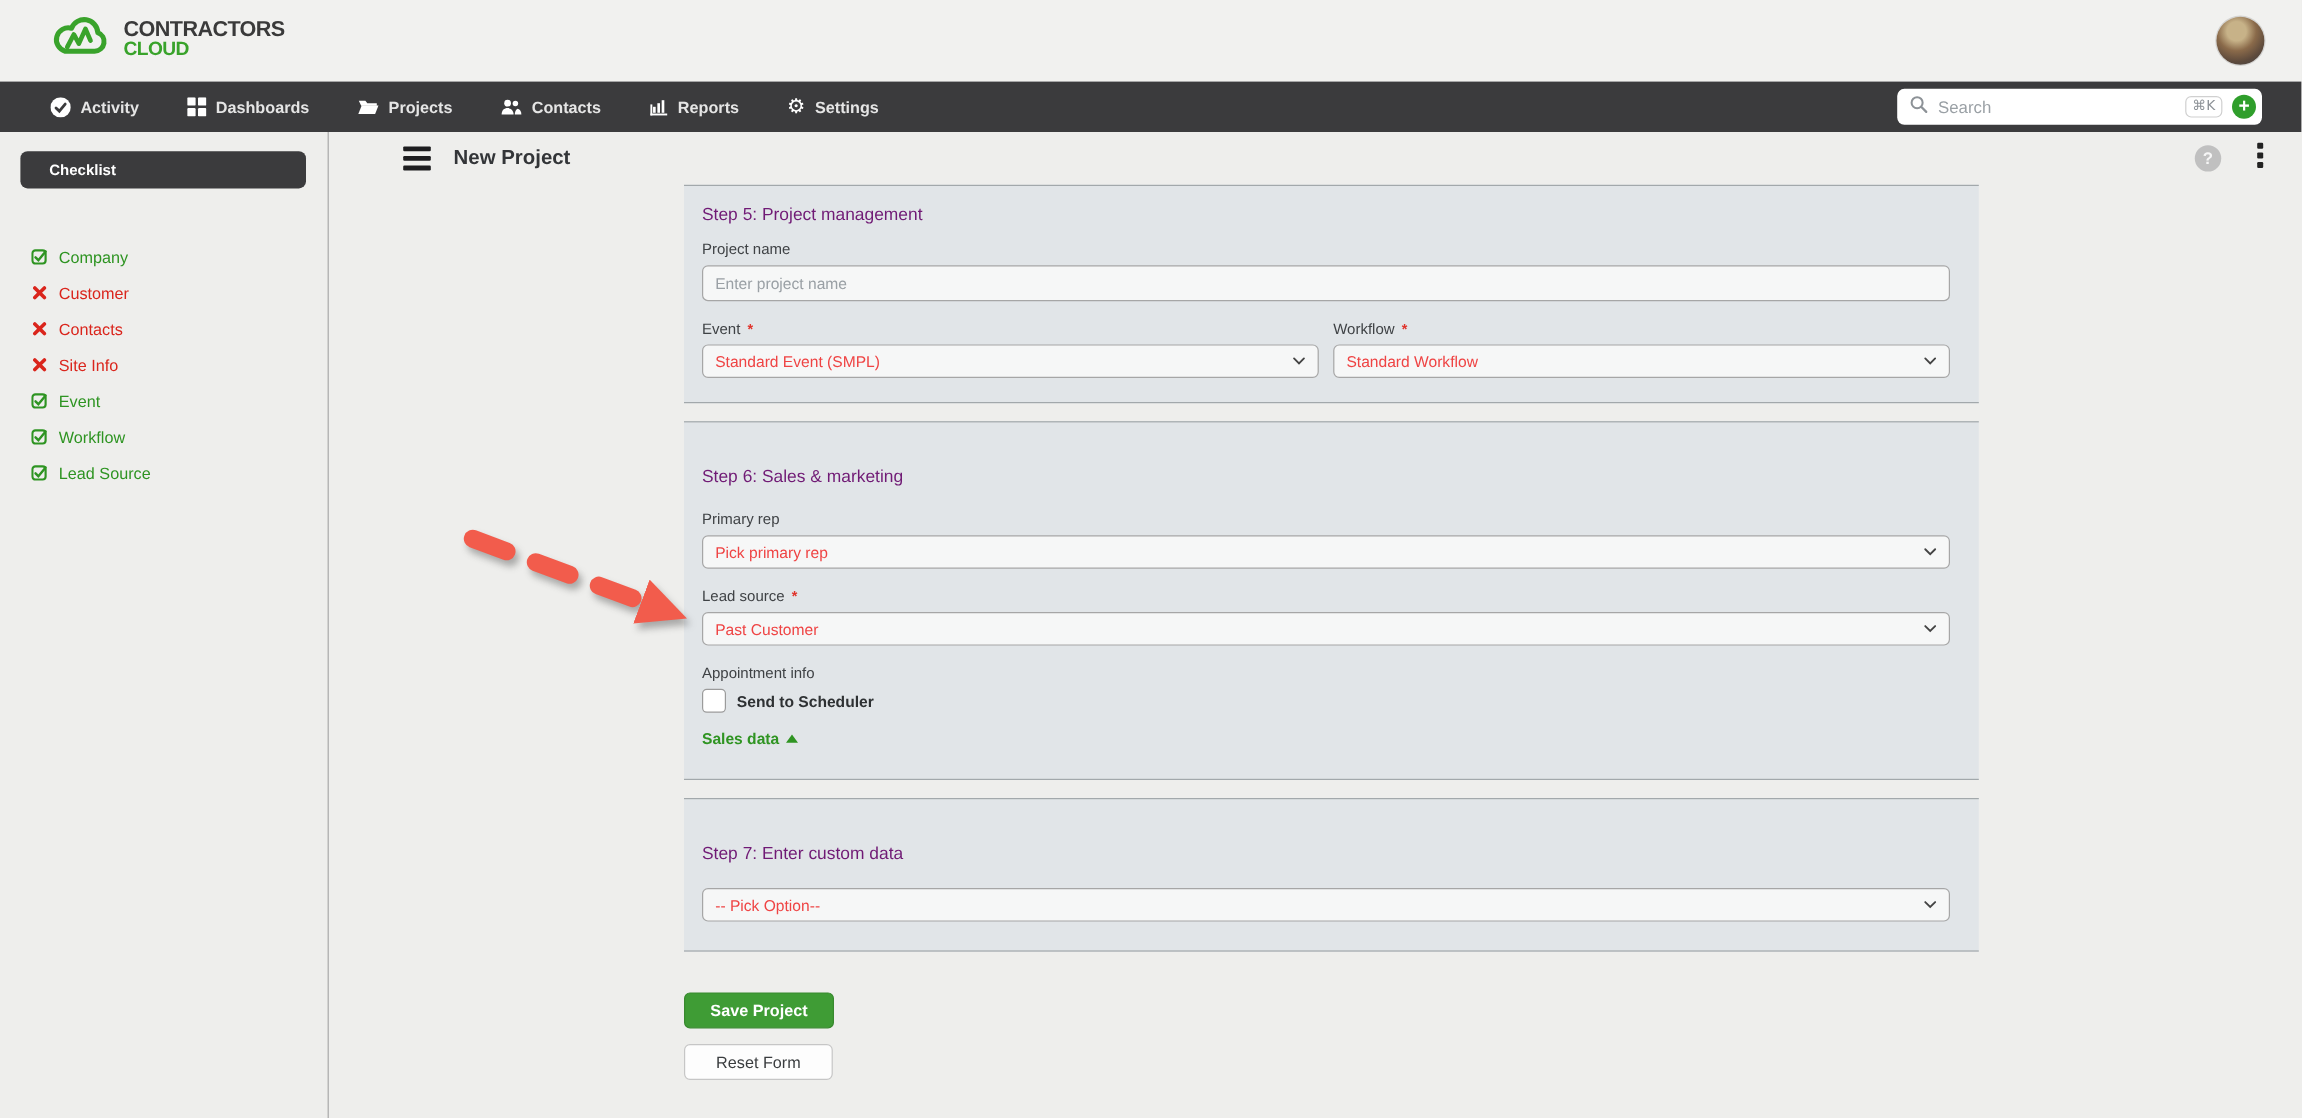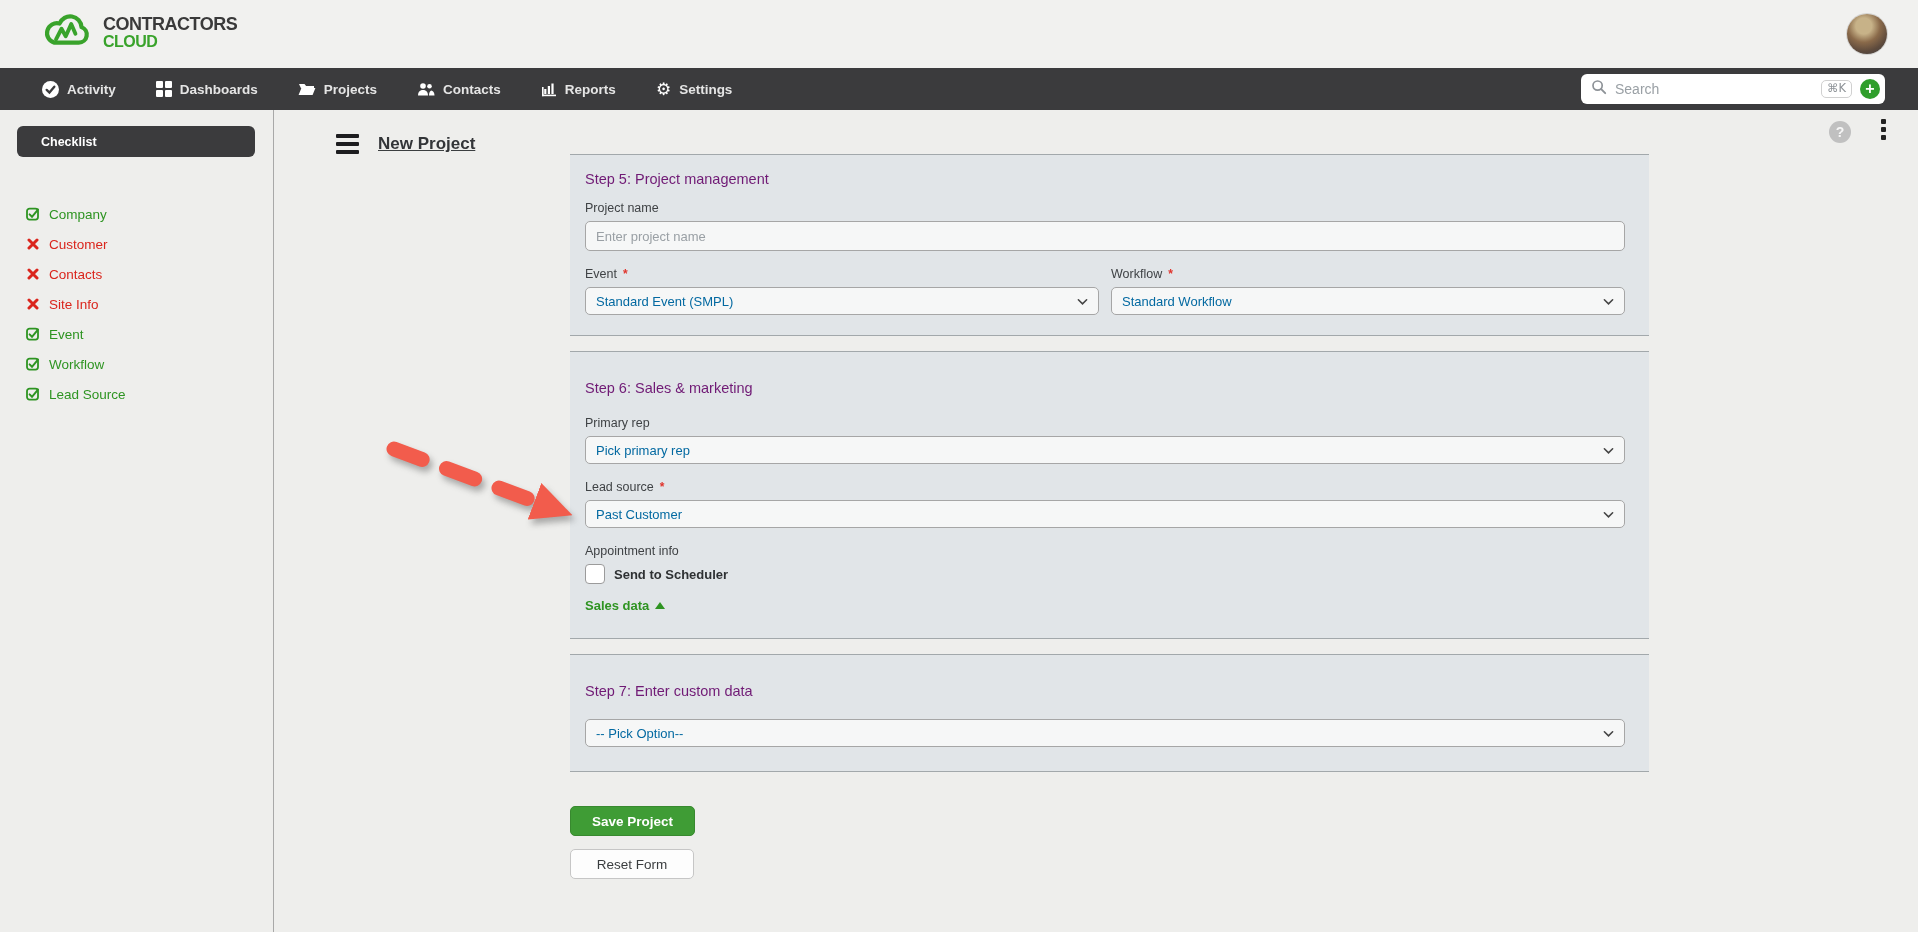--- a/index.html
+++ b/index.html
@@ -61,54 +61,54 @@
   }
   .checklist-btn span { color:#fff; font-weight:bold; font-size:12.5px; }
   .checklist { list-style:none; margin-top:42px; padding-left:25px; }
   .checklist li { display:flex; align-items:center; gap:9px; height:30px; cursor:pointer; }
   .checklist .ic { width:15px; display:flex; align-items:center; justify-content:center; }
   .checklist li.ok span.t { color:#2e9422; font-weight:500; font-size:13.5px; }
   .checklist li.bad span.t { color:#da251c; font-weight:500; font-size:13.5px; }
 
   
   .content { position:absolute; left:297px; top:110px; width:1621px; height:822px; }
-  .content-header { height:44px; display:flex; align-items:flex-end; position:relative;text-decoration:underline; }
+  .content-header { height:44px; display:flex; align-items:center; position:relative; }
   .hamburger { margin-left:39px; display:flex; flex-direction:column; gap:4px; cursor:pointer; }
   .hamburger div { width:23px; height:4px; background:#1d1d1f; border-radius:1px; }
   .page-title { margin-left:19px; font-size:17px; font-weight:bold; color:#333538; }
   .help-icon {
     position:absolute; right:67px; top:11px; width:22px; height:22px; border-radius:50%;
     background:#c0c0c0; color:#f6f6f6; font-weight:bold; font-size:14px;
     display:flex; align-items:center; justify-content:center; cursor:pointer;
   }
   .kebab-icon { position:absolute; right:32px; top:9px; display:flex; flex-direction:column; gap:3px; cursor:pointer; }
   .kebab-icon div { width:5px; height:5px; background:#222; border-radius:1px; }
 
   .form-wrap { margin-left:273px; width:1079px; }
   .step {
     background:#e1e5e8; border-top:1px solid #a2a8ab; border-bottom:1px solid #a2a8ab;
     padding:16px 24px 20px 15px; margin-bottom:15px;
   }
-  .step.roomy { padding-top:28px; padding-bottom:24px; }
+  .step.roomy { padding-top:38px; padding-bottom:24px; }
   .step-title { color:#701a75; font-size:14.5px; margin-bottom:14px; }
   .step.roomy .step-title { margin-bottom:20px; }
   .fgroup { margin-bottom:16px; }
   .fgroup:last-child { margin-bottom:0; }
   .flabel { font-size:12.5px; color:#3f4245; margin-bottom:6px; display:flex; gap:6px; }
   .req { color:#e0342c; font-weight:bold; font-size:12px; }
   .tinput {
     width:100%; height:30px; background:#f6f7f7; border:1px solid #a6a6a6; border-radius:5px;
     padding:0 10px; font-size:13px; color:#333; font-family:"Liberation Sans", sans-serif; outline:none;
   }
   .tinput::placeholder { color:#9aa0a5; }
   .selbox {
     height:28px; background:#f6f7f7; border:1px solid #a6a6a6; border-radius:5px;
     display:flex; align-items:center; padding:0 10px; cursor:pointer;
   }
-  .selbox .val { flex:1; font-size:13px; color:#0369a1; }
+  .selbox .val { flex:1; font-size:13px; color:#ef4444; }
   .two-col { display:grid; grid-template-columns:1fr 1fr; column-gap:12px; }
   .cb-row { display:flex; align-items:center; gap:9px; margin-top:2px; }
   .cb {
     width:20px; height:20px; background:#fff; border:1px solid #9b9b9b; border-radius:4px; cursor:pointer;
   }
   .cb-label { font-size:13px; font-weight:bold; color:#2e3133; }
   .sales-link { display:inline-flex; align-items:center; gap:6px; margin-top:14px; cursor:pointer; }
   .sales-link .t { color:#2f9422; font-weight:bold; font-size:13px; }
   .tri-up { width:0; height:0; border-left:5px solid transparent; border-right:5px solid transparent; border-bottom:7px solid #2f9422; }
 

